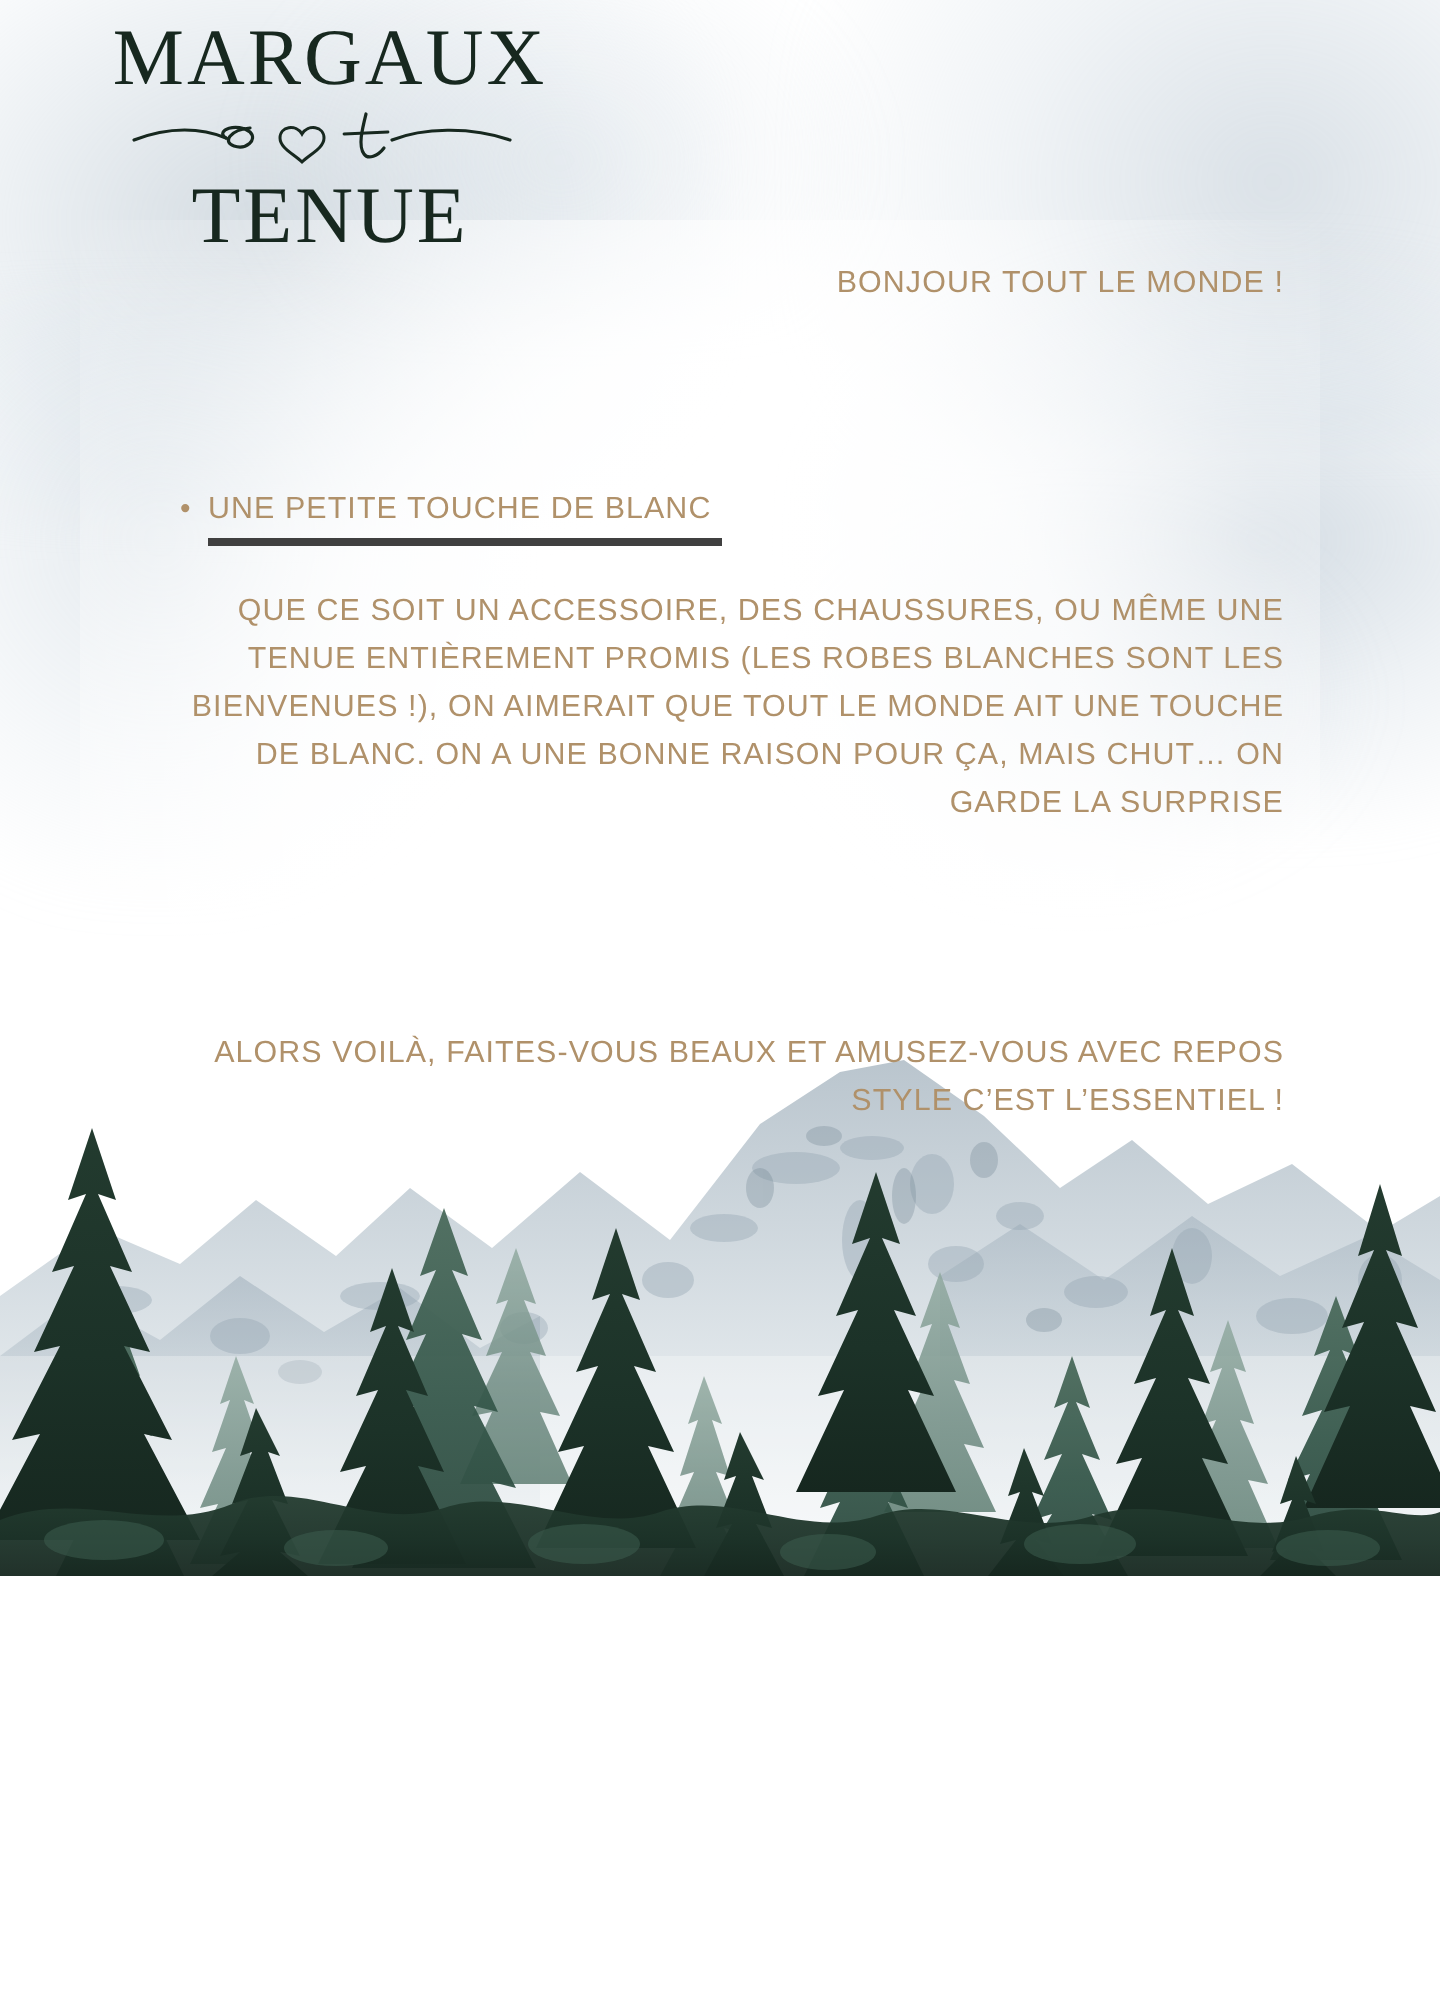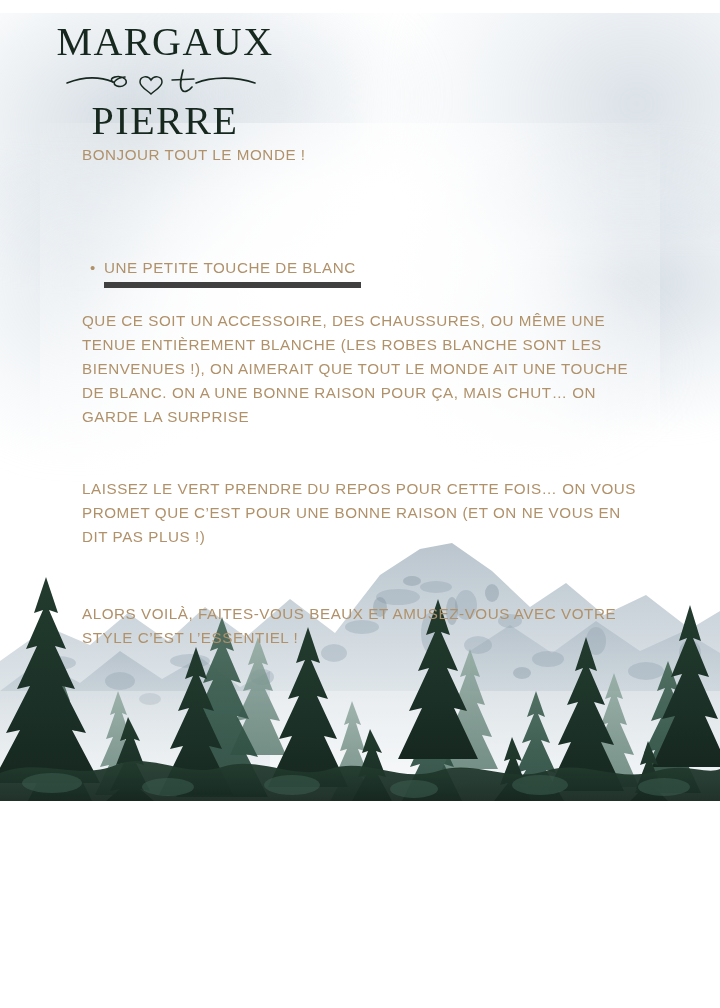--- a/index.html
+++ b/index.html
@@ -8,21 +8,20 @@
     padding: 0;
     background: #ffffff;
   }
   #page {
     position: relative;
     width: 720px;
     height: 788px;
     overflow: hidden;
     background: #ffffff;
     font-family: "Liberation Sans", sans-serif;
-    margin-top: 13px;
   }
 
   
   .sky {
     position: absolute;
     inset: 0;
     pointer-events: none;
   }
   .cloud-a {
     position: absolute;
@@ -122,21 +121,21 @@
   .content {
     position: absolute;
     left: 82px; top: 130px;
     width: 560px;
     z-index: 6;
     color: #b0916a;
     font-size: 15.2px;
     letter-spacing: 0.55px;
     line-height: 24px;
   }
-  .para { margin: 0; }
+  .para { margin: 0; text-align: right; }
   .gap-lg { height: 53px; }
   .gap-md { height: 36px; }
   .gap-sm { height: 27px; }
   .gap-xs { height: 21px; }
 
   ul.rules {
     list-style: none;
     margin: 0;
     padding: 0 0 0 22px;
   }
@@ -147,21 +146,21 @@
   }
   ul.rules li::before {
     content: "\2022";
     position: absolute;
     left: -14px;
     top: 0;
     color: #b0916a;
     font-size: 15px;
   }
   .rule-label {
-    border-bottom: 6px solid #404040;
+    border-bottom: 4px solid #404040;
     padding-bottom: 2px;
     display: inline-block;
     white-space: pre;
   }
 
   
   .scene {
     position: absolute;
     left: 0; bottom: 0;
     width: 720px; height: 260px;
@@ -196,52 +195,51 @@
 
         <path d="M96 16 C 93 11, 85 12, 85 18 C 85 23, 92 26, 96 30 C 100 26, 107 23, 107 18 C 107 12, 99 11, 96 16 Z" stroke-width="1.5"></path>
 
         <path d="M128 6 C 126 14, 124 22, 127 26 C 129 29, 134 27, 137 23"></path>
         <path d="M117 16 L 139 15" stroke-width="1.4"></path>
 
         <path d="M141 19 C 156 13, 180 12, 200 19"></path>
       </g>
     </svg>
 
-    <div class="names second">PIERRE</div>
+    <div class="names second">TENUE</div>
   </div>
 
   <div class="content">
 
     <p class="para">BONJOUR TOUT LE MONDE !</p>
 
     <div class="gap-lg"></div>
 
 
     <div class="gap-md"></div>
 
     <ul class="rules">
       <li>
         <span class="rule-label">UNE PETITE TOUCHE DE BLANC </span>
       </li>
     </ul>
 
     <div class="gap-xs"></div>
 
-    <p class="para">QUE CE SOIT UN ACCESSOIRE, DES CHAUSSURES, OU MÊME UNE TENUE ENTIÈREMENT BLANCHE (LES ROBES BLANCHE SONT LES BIENVENUES !), ON AIMERAIT QUE TOUT LE MONDE AIT UNE TOUCHE DE BLANC. ON A UNE BONNE RAISON POUR ÇA, MAIS CHUT… ON GARDE LA SURPRISE</p>
+    <p class="para">QUE CE SOIT UN ACCESSOIRE, DES CHAUSSURES, OU MÊME UNE TENUE ENTIÈREMENT PROMIS (LES ROBES BLANCHES SONT LES BIENVENUES !), ON AIMERAIT QUE TOUT LE MONDE AIT UNE TOUCHE DE BLANC. ON A UNE BONNE RAISON POUR ÇA, MAIS CHUT… ON GARDE LA SURPRISE</p>
 
     <div class="gap-sm"></div>
 
 
     <div class="gap-xs"></div>
 
-    <p class="para">LAISSEZ LE VERT PRENDRE DU REPOS POUR CETTE FOIS… ON VOUS PROMET QUE C’EST POUR UNE BONNE RAISON (ET ON NE VOUS EN DIT PAS PLUS !)</p>
 
     <div class="gap-lg"></div>
 
-    <p class="para">ALORS VOILÀ, FAITES-VOUS BEAUX ET AMUSEZ-VOUS AVEC VOTRE STYLE C’EST L’ESSENTIEL !</p>
+    <p class="para">ALORS VOILÀ, FAITES-VOUS BEAUX ET AMUSEZ-VOUS AVEC REPOS STYLE C’EST L’ESSENTIEL !</p>
 
     <div class="gap-md"></div>
 
   </div>
 
   <div class="scene">
     <svg viewBox="0 0 720 260" preserveAspectRatio="none" aria-hidden="true">
       <defs>
         <linearGradient id="mtnG" x1="0" y1="0" x2="0" y2="1">
           <stop offset="0%" stop-color="#b6c2cb" stop-opacity="0.95"></stop>

